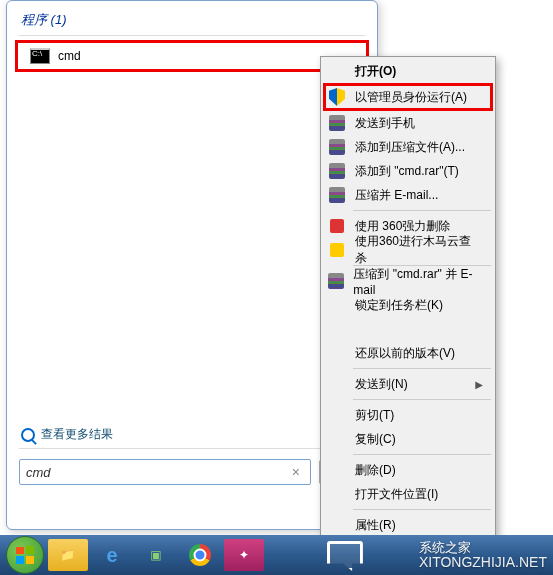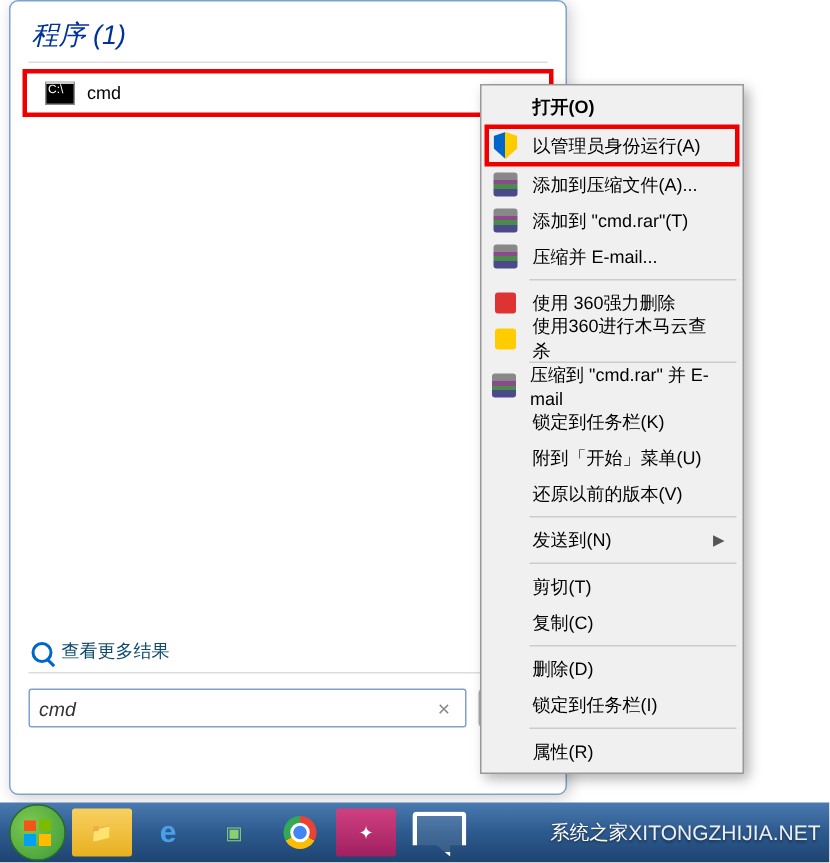--- a/index.html
+++ b/index.html
@@ -12,21 +12,21 @@
       background: #fff;
       border: 1px solid #7da2ce;
       border-radius: 6px;
       box-shadow: 2px 2px 10px rgba(0,0,0,0.2);
     }
     
     .programs-header {
       color: #003399;
       font-style: italic;
       padding: 10px 14px 6px;
-      font-size: 18px;
+      font-size: 13px;
     }
     
     .hr-line { height: 1px; background: #ddd; margin: 0 12px; }
     
     .result-item {
       display: flex; align-items: center;
       padding: 5px 12px;
       margin: 4px 8px;
       cursor: pointer;
     }
@@ -153,21 +153,21 @@
       color: #fff; font-size: 13px;
       text-shadow: 0 1px 2px rgba(0,0,0,0.5);
     }
     .wm-logo {
       width: 36px; height: 30px;
       border: 3px solid #fff; border-radius: 3px 3px 0 0;
       position: relative;
       clip-path: polygon(0 0, 100% 0, 100% 75%, 70% 75%, 70% 100%, 45% 75%, 0 75%);
       background: rgba(255,255,255,0.1);
     }
-    .wm-text { display: flex; line-height: 1.1; margin-left: 48px; }
+    .wm-text { display: flex; flex-direction: column; line-height: 1.1; margin-left: 48px; }
     .wm-sub { font-size: 14px; opacity: 0.9; }
   </style>
 </head>
 <body>
 
 <div class="start-panel">
   <div class="programs-header">程序 (1)</div>
   <div class="hr-line"></div>
   <div class="result-item highlight-red">
     <span class="cmd-icon"></span>
@@ -196,20 +196,26 @@
     <div class="menu-item highlight-red">
       <span class="menu-icon">
         <span class="shield-icon"></span>
       </span>
       <span>以管理员身份运行(A)</span>
     </div>
     <div class="menu-item">
       <span class="menu-icon">
         <span class="rar-icon"></span>
       </span>
+      <span>发送到手机</span>
+    </div>
+    <div class="menu-item">
+      <span class="menu-icon">
+        <span class="rar-icon"></span>
+      </span>
       <span>添加到压缩文件(A)...</span>
     </div>
     <div class="menu-item">
       <span class="menu-icon">
         <span class="rar-icon"></span>
       </span>
       <span>添加到 "cmd.rar"(T)</span>
     </div>
     <div class="menu-item">
       <span class="menu-icon">
@@ -236,21 +242,20 @@
         <span class="rar-icon"></span>
       </span>
       <span>压缩到 "cmd.rar" 并 E-mail</span>
     </div>
     <div class="menu-item">
       <span class="menu-icon"></span>
       <span>锁定到任务栏(K)</span>
     </div>
     <div class="menu-item">
       <span class="menu-icon"></span>
-      <span>附到「开始」菜单(U)</span>
     </div>
     <div class="menu-item">
       <span class="menu-icon"></span>
       <span>还原以前的版本(V)</span>
     </div>
     <div class="menu-sep"></div>
     <div class="menu-item">
       <span class="menu-icon"></span>
       <span>发送到(N)</span>
       <span class="arrow-r">▶</span>
@@ -264,21 +269,21 @@
       <span class="menu-icon"></span>
       <span>复制(C)</span>
     </div>
     <div class="menu-sep"></div>
     <div class="menu-item">
       <span class="menu-icon"></span>
       <span>删除(D)</span>
     </div>
     <div class="menu-item">
       <span class="menu-icon"></span>
-      <span>锁定到任务栏(I)</span>
+      <span>打开文件位置(I)</span>
     </div>
     <div class="menu-sep"></div>
     <div class="menu-item">
       <span class="menu-icon"></span>
       <span>属性(R)</span>
     </div>
   </div>
 
 <div class="taskbar">
   <div class="start-orb">

